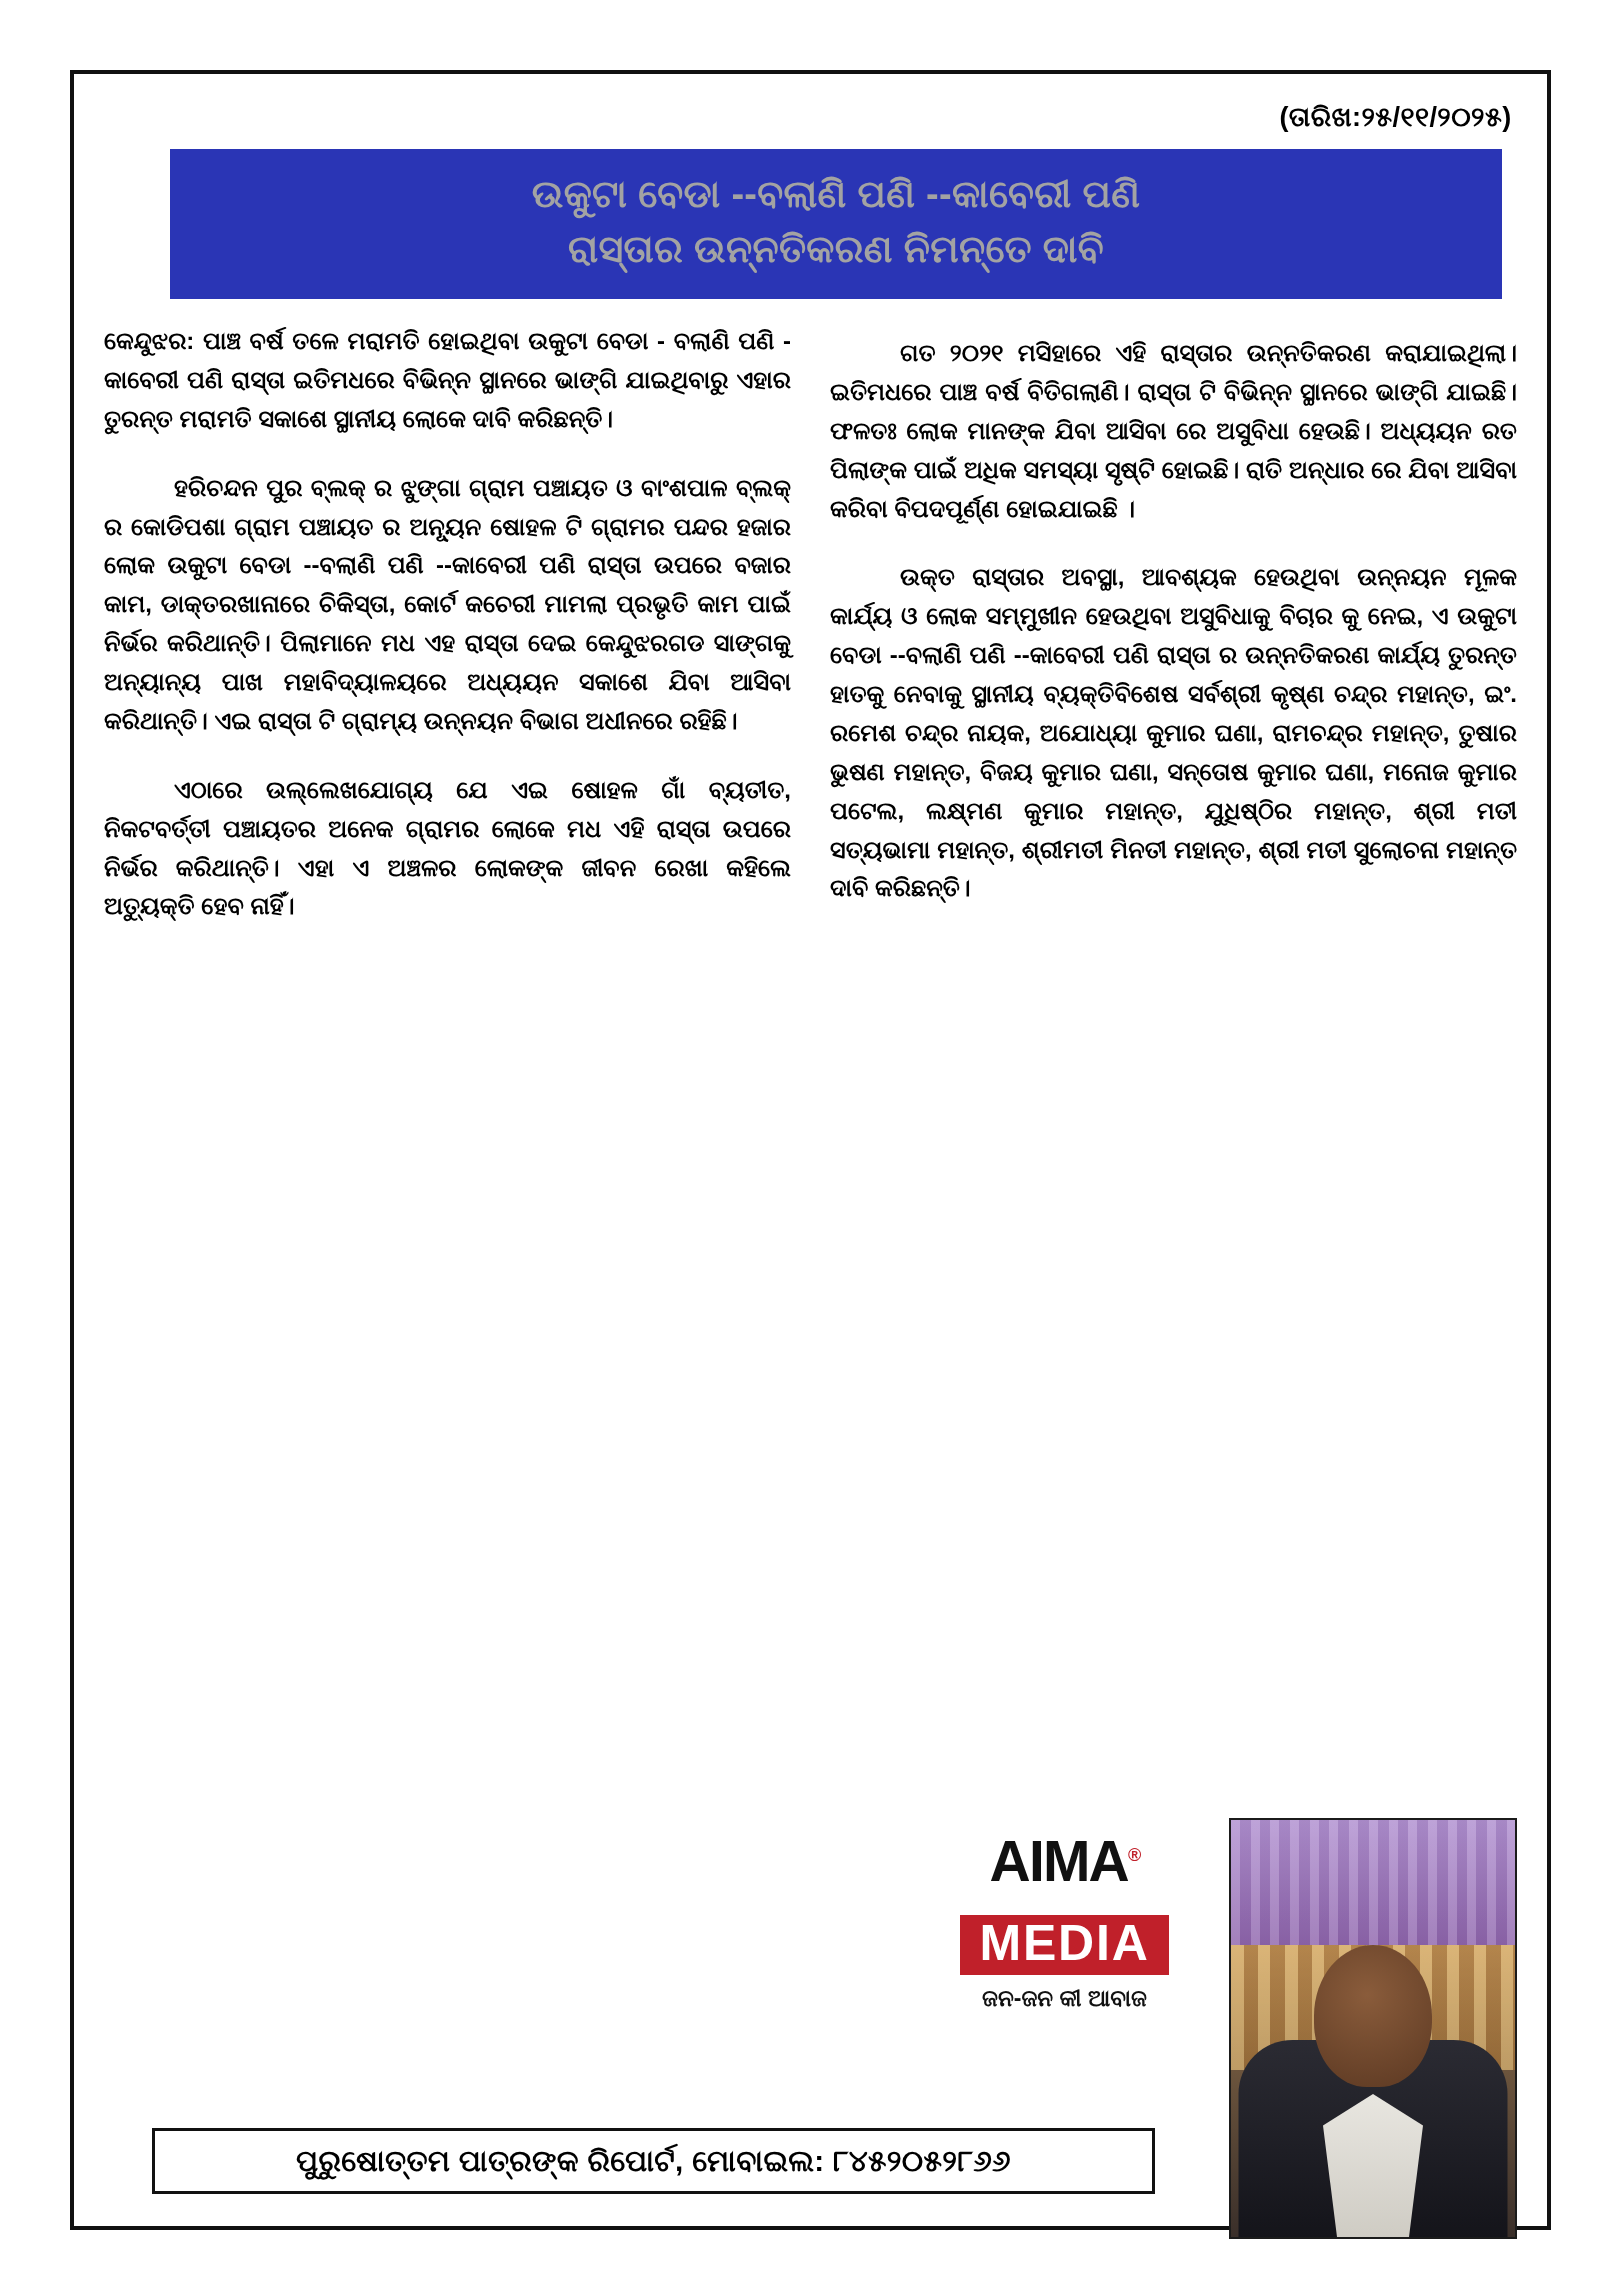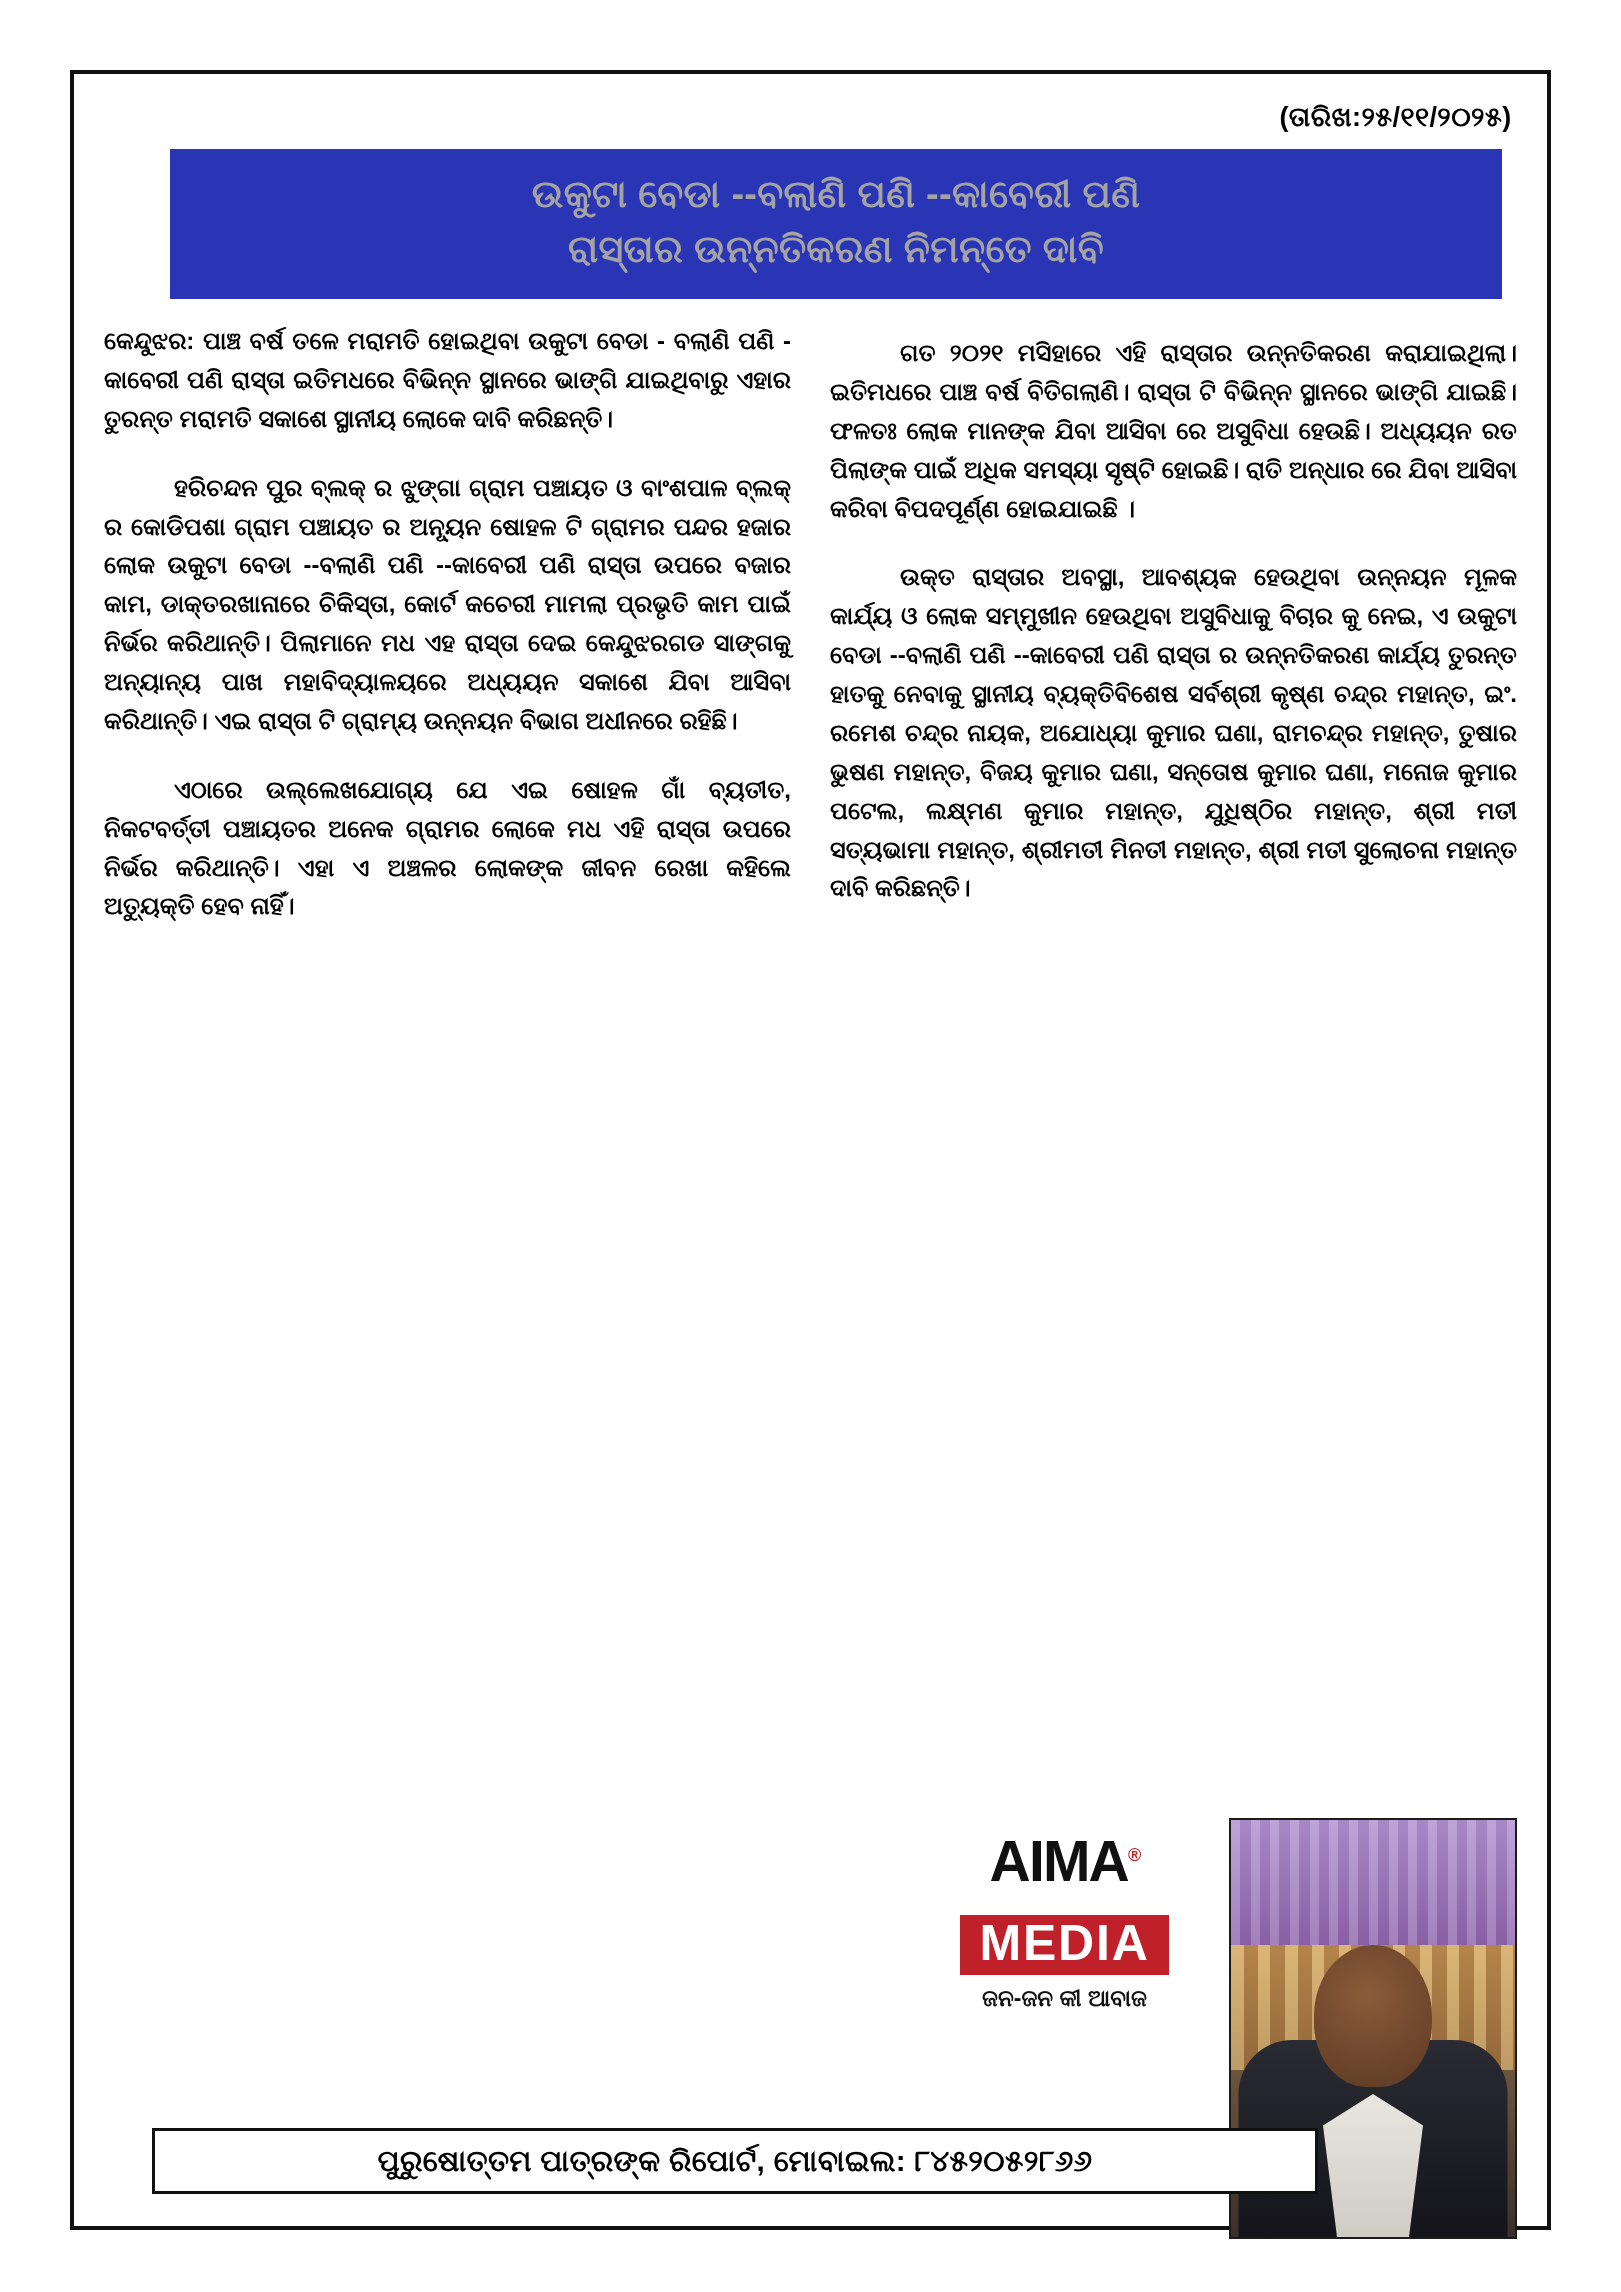--- a/index.html
+++ b/index.html
@@ -174,21 +174,21 @@
     bottom: 0;
     width: 100px;
     height: 143px;
     background: linear-gradient(#e8e6e0, #cfccc4);
     clip-path: polygon(50% 0%, 100% 22%, 86% 100%, 14% 100%, 0% 22%);
   }
   .footer-bar {
     position: absolute;
     left: 30px;
     bottom: 16px;
-    width: 1166px;
+    width: 1003px;
     background: #ffffff;
     border: 3.6px solid #111111;
     padding: 12.5px 16px;
     text-align: center;
   }
   .footer-bar span {
     font-size: 29.6px;
     font-weight: bold;
     color: #000000;
     letter-spacing: 0.3px;

